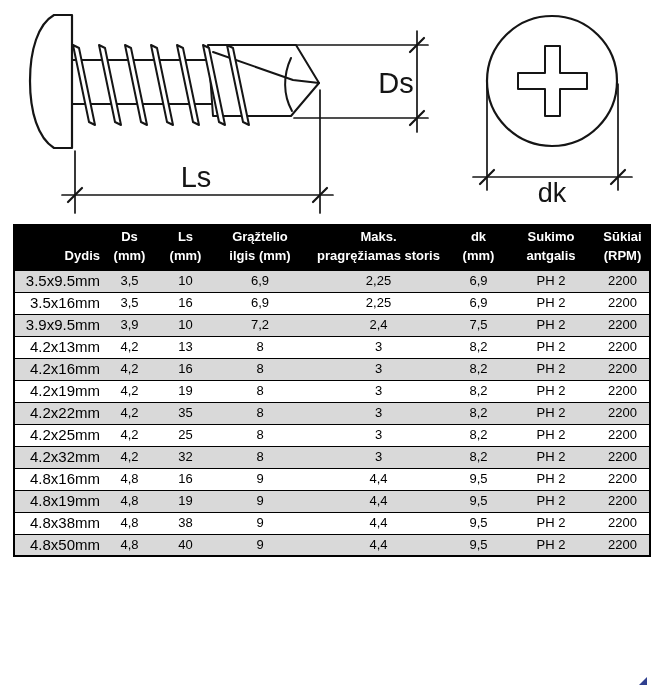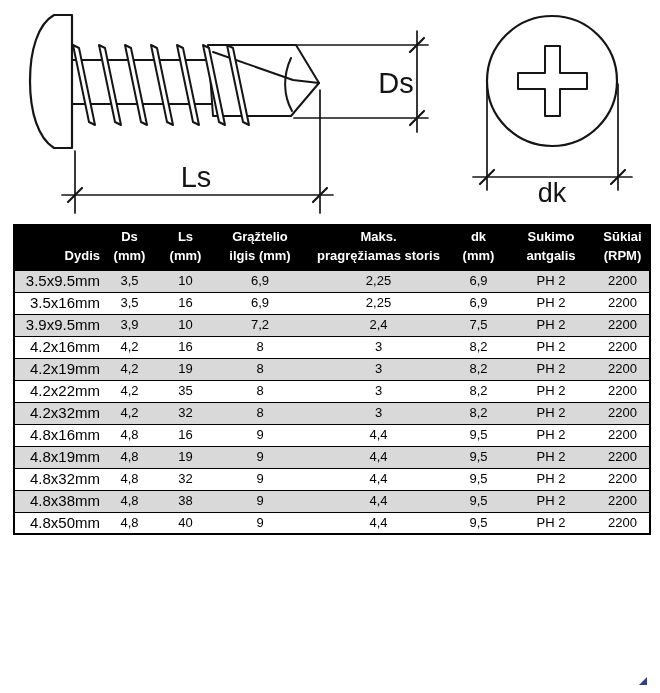--- a/index.html
+++ b/index.html
@@ -166,20 +166,30 @@
           <td class="size">3.9x9.5mm</td>
           <td>3,9</td>
           <td>10</td>
           <td>7,2</td>
           <td>2,4</td>
           <td>7,5</td>
           <td>PH 2</td>
           <td>2200</td>
         </tr>
       <tr>
+          <td class="size">4.2x13mm</td>
+          <td>4,2</td>
+          <td>13</td>
+          <td>8</td>
+          <td>3</td>
+          <td>8,2</td>
+          <td>PH 2</td>
+          <td>2200</td>
+        </tr>
+      <tr>
           <td class="size">4.2x16mm</td>
           <td>4,2</td>
           <td>16</td>
           <td>8</td>
           <td>3</td>
           <td>8,2</td>
           <td>PH 2</td>
           <td>2200</td>
         </tr>
       <tr>
@@ -196,20 +206,30 @@
           <td class="size">4.2x22mm</td>
           <td>4,2</td>
           <td>35</td>
           <td>8</td>
           <td>3</td>
           <td>8,2</td>
           <td>PH 2</td>
           <td>2200</td>
         </tr>
       <tr>
+          <td class="size">4.2x25mm</td>
+          <td>4,2</td>
+          <td>25</td>
+          <td>8</td>
+          <td>3</td>
+          <td>8,2</td>
+          <td>PH 2</td>
+          <td>2200</td>
+        </tr>
+      <tr>
           <td class="size">4.2x32mm</td>
           <td>4,2</td>
           <td>32</td>
           <td>8</td>
           <td>3</td>
           <td>8,2</td>
           <td>PH 2</td>
           <td>2200</td>
         </tr>
       <tr>
@@ -219,30 +239,20 @@
           <td>9</td>
           <td>4,4</td>
           <td>9,5</td>
           <td>PH 2</td>
           <td>2200</td>
         </tr>
       <tr>
           <td class="size">4.8x19mm</td>
           <td>4,8</td>
           <td>19</td>
-          <td>9</td>
-          <td>4,4</td>
-          <td>9,5</td>
-          <td>PH 2</td>
-          <td>2200</td>
-        </tr>
-      <tr>
-          <td class="size">4.8x32mm</td>
-          <td>4,8</td>
-          <td>32</td>
           <td>9</td>
           <td>4,4</td>
           <td>9,5</td>
           <td>PH 2</td>
           <td>2200</td>
         </tr>
       <tr>
           <td class="size">4.8x38mm</td>
           <td>4,8</td>
           <td>38</td>

